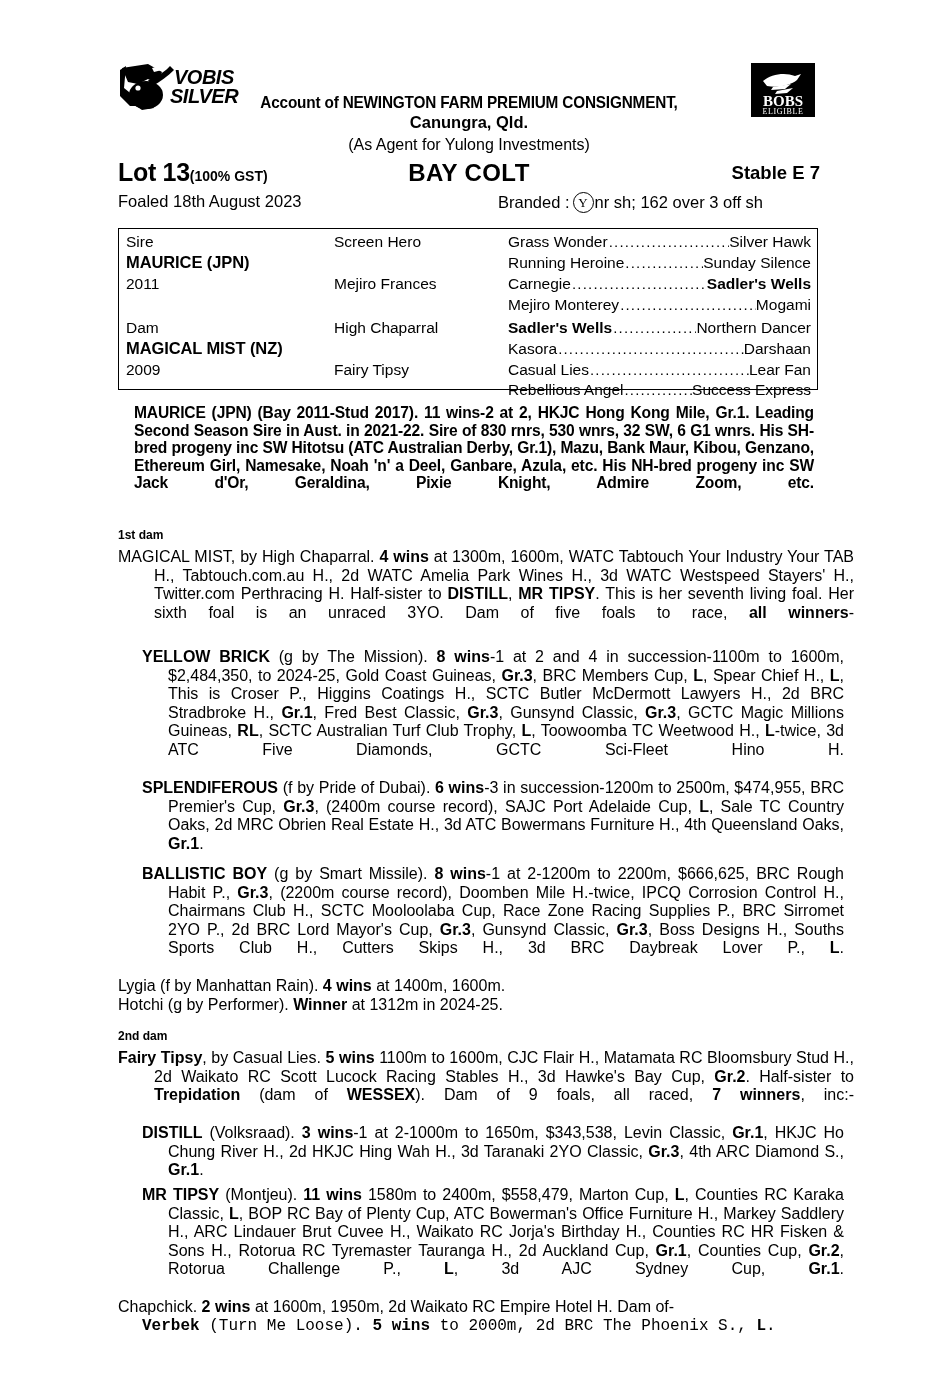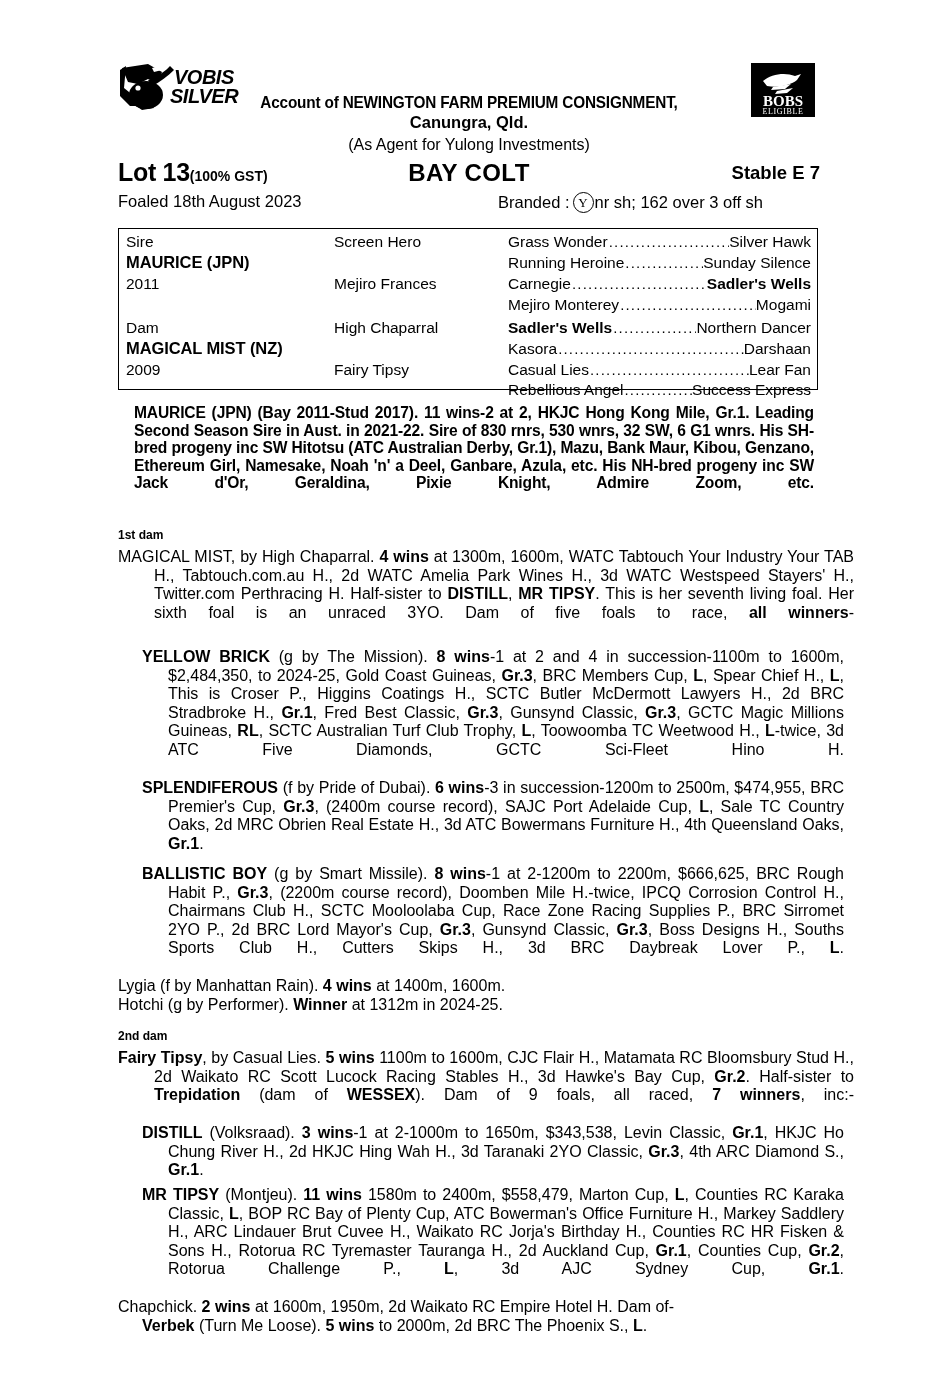--- a/index.html
+++ b/index.html
@@ -411,15 +411,15 @@
   <div class="dam-head" id="dam2-head">2nd dam</div>
 
   <div class="entry lvl0-hang" style="top:1049px;"><b>Fairy Tipsy</b>, by Casual Lies. <b>5 wins</b> 1100m to 1600m, CJC Flair H., Matamata RC Bloomsbury Stud H., 2d Waikato RC Scott Lucock Racing Stables H., 3d Hawke's Bay Cup, <b>Gr.2</b>. Half-sister to <b>Trepidation</b> (dam of <b>WESSEX</b>). Dam of 9 foals, all raced, <b>7 winners</b>, inc:-</div>
 
   <div class="entry lvl1" style="top:1124px;"><b>DISTILL</b> (Volksraad). <b>3 wins</b>-1 at 2-1000m to 1650m, $343,538, Levin Classic, <b>Gr.1</b>, HKJC Ho Chung River H., 2d HKJC Hing Wah H., 3d Taranaki 2YO Classic, <b>Gr.3</b>, 4th ARC Diamond S., <b>Gr.1</b>.</div>
 
   <div class="entry lvl1" style="top:1186px;"><b>MR TIPSY</b> (Montjeu). <b>11 wins</b> 1580m to 2400m, $558,479, Marton Cup, <b>L</b>, Counties RC Karaka Classic, <b>L</b>, BOP RC Bay of Plenty Cup, ATC Bowerman's Office Furniture H., Markey Saddlery H., ARC Lindauer Brut Cuvee H., Waikato RC Jorja's Birthday H., Counties RC HR Fisken &amp; Sons H., Rotorua RC Tyremaster Tauranga H., 2d Auckland Cup, <b>Gr.1</b>, Counties Cup, <b>Gr.2</b>, Rotorua Challenge P., <b>L</b>, 3d AJC Sydney Cup, <b>Gr.1</b>.</div>
 
   <div class="entry lvl0 nojust" style="top:1298px;">Chapchick. <b>2 wins</b> at 1600m, 1950m, 2d Waikato RC Empire Hotel H. Dam of-</div>
 
-  <div class="entry lvl1 nojust" style="top:1317px;"><b>Verbek</b> (Turn Me Loose). <b>5 wins</b> to 2000m, 2d BRC The Phoenix S., <b>L</b>.</div>
+  <div class="entry lvl1 nojust" style="top:1317px;font-family:Liberation Mono, monospace;"><b>Verbek</b> (Turn Me Loose). <b>5 wins</b> to 2000m, 2d BRC The Phoenix S., <b>L</b>.</div>
 
 </div>
 
 </body></html>

